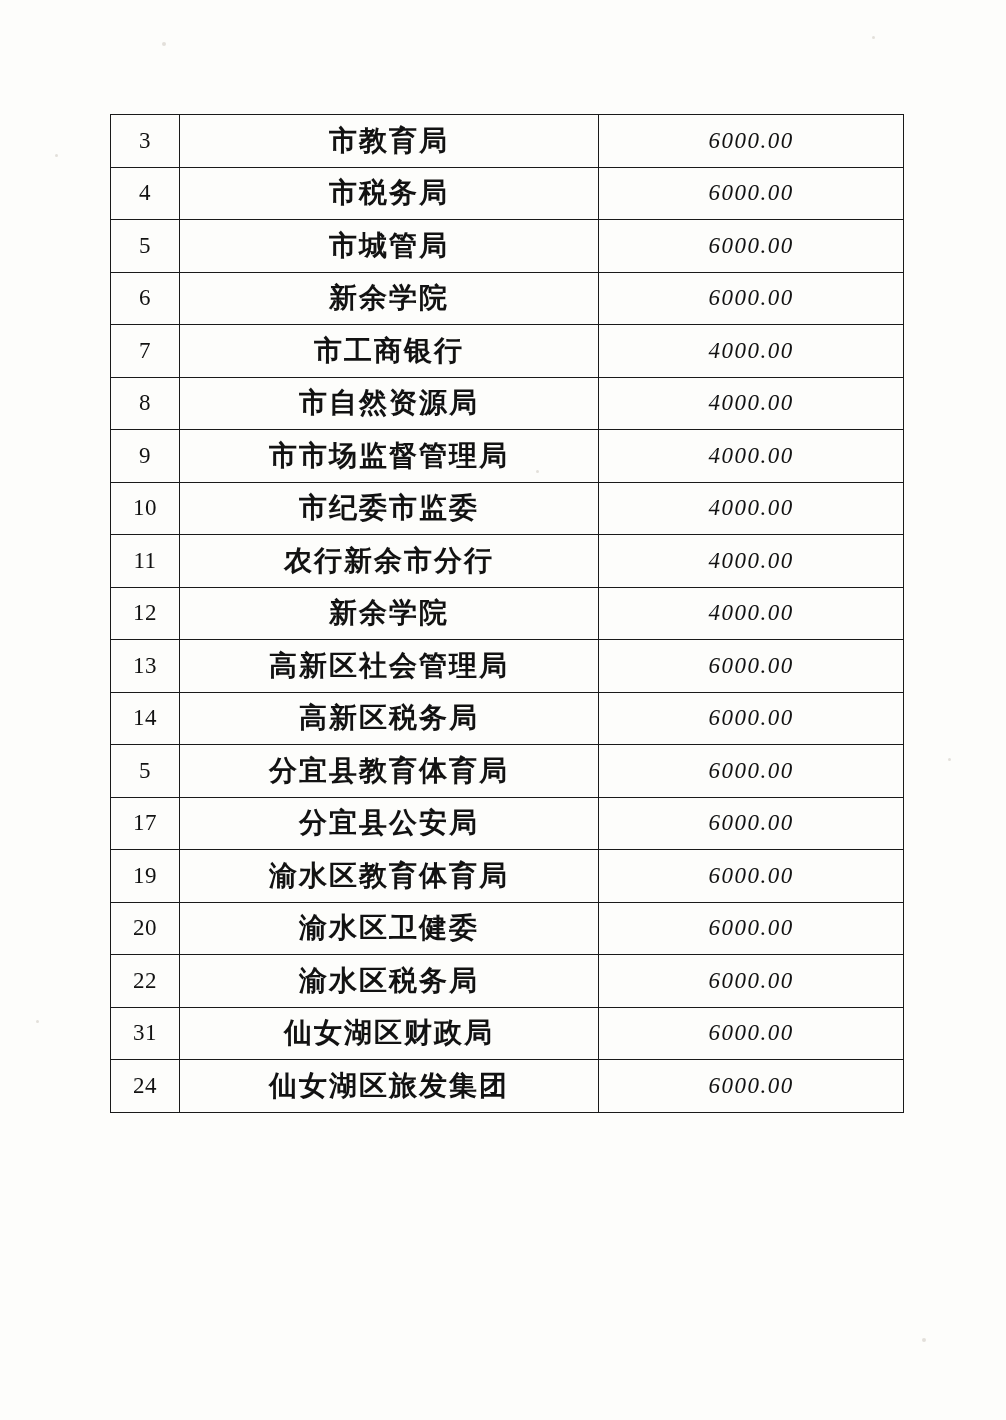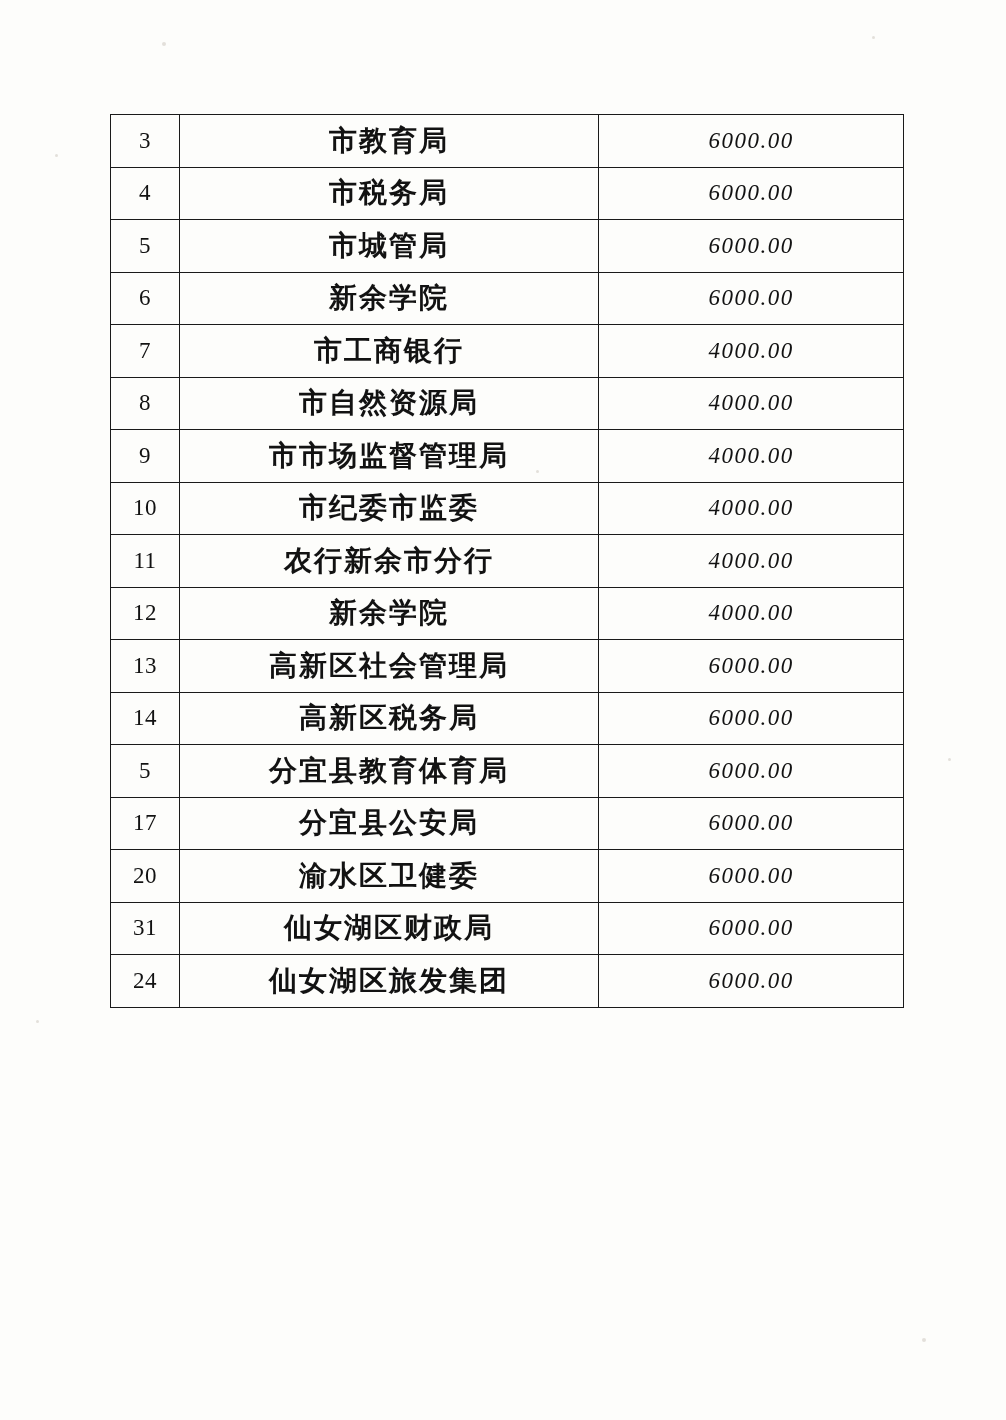--- a/index.html
+++ b/index.html
@@ -142,22 +142,32 @@
         <td class="col-no">5</td>
         <td class="col-name">分宜县教育体育局</td>
         <td class="col-amt">6000.00</td>
       </tr>
       <tr>
         <td class="col-no">17</td>
         <td class="col-name">分宜县公安局</td>
         <td class="col-amt">6000.00</td>
       </tr>
       <tr>
+        <td class="col-no">19</td>
+        <td class="col-name">渝水区教育体育局</td>
+        <td class="col-amt">6000.00</td>
+      </tr>
+      <tr>
         <td class="col-no">20</td>
         <td class="col-name">渝水区卫健委</td>
+        <td class="col-amt">6000.00</td>
+      </tr>
+      <tr>
+        <td class="col-no">22</td>
+        <td class="col-name">渝水区税务局</td>
         <td class="col-amt">6000.00</td>
       </tr>
       <tr>
         <td class="col-no">31</td>
         <td class="col-name">仙女湖区财政局</td>
         <td class="col-amt">6000.00</td>
       </tr>
       <tr>
         <td class="col-no">24</td>
         <td class="col-name">仙女湖区旅发集团</td>

